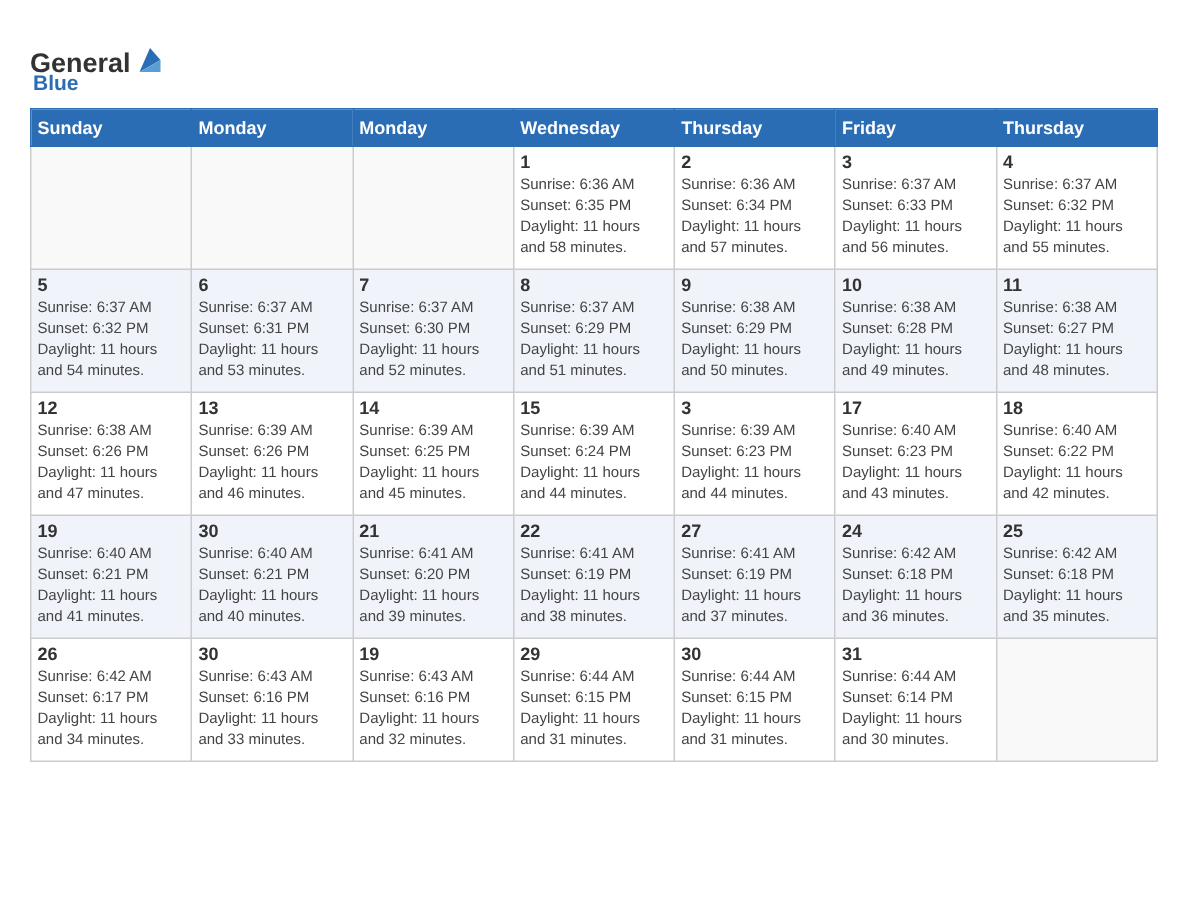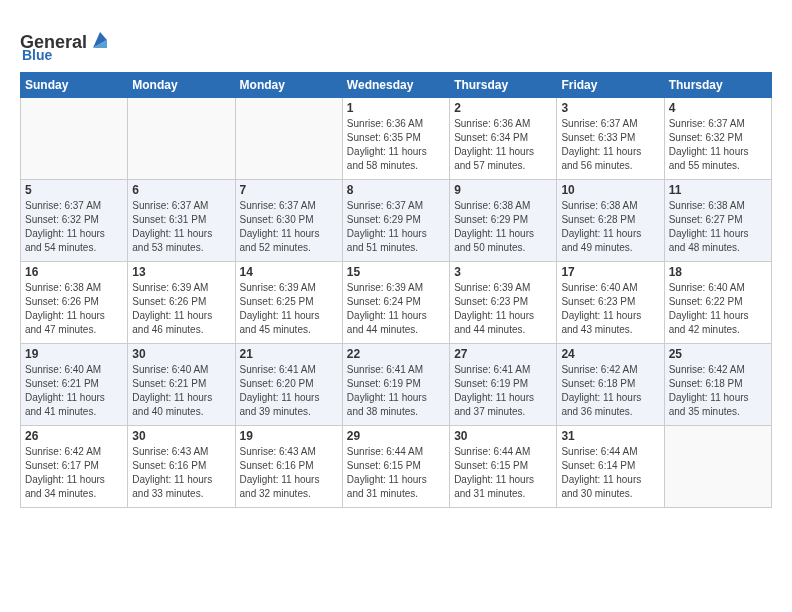--- a/index.html
+++ b/index.html
@@ -197,21 +197,21 @@
           <td>
             <div class="day-number">11</div>
             <div class="day-info" style="white-space: pre-line;">Sunrise: 6:38 AM
 Sunset: 6:27 PM
 Daylight: 11 hours
 and 48 minutes.</div>
           </td>
         </tr>
         <tr>
           <td>
-            <div class="day-number">16</div>
+            <div class="day-number">12</div>
             <div class="day-info" style="white-space: pre-line;">Sunrise: 6:38 AM
 Sunset: 6:26 PM
 Daylight: 11 hours
 and 47 minutes.</div>
           </td>
           <td>
             <div class="day-number">13</div>
             <div class="day-info" style="white-space: pre-line;">Sunrise: 6:39 AM
 Sunset: 6:26 PM
 Daylight: 11 hours

